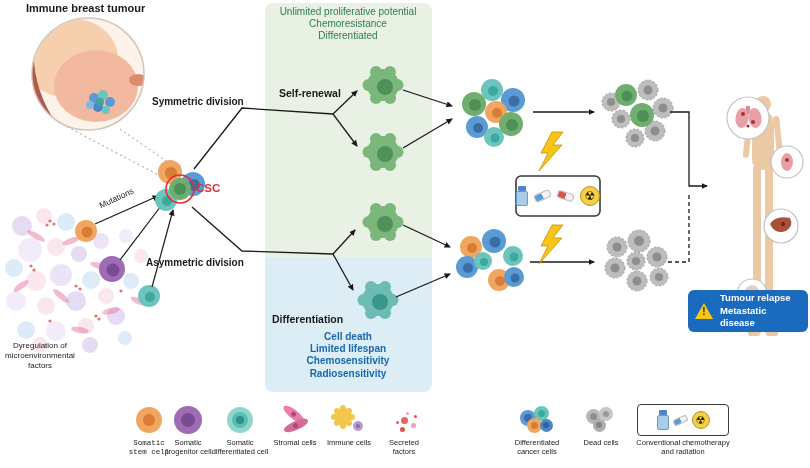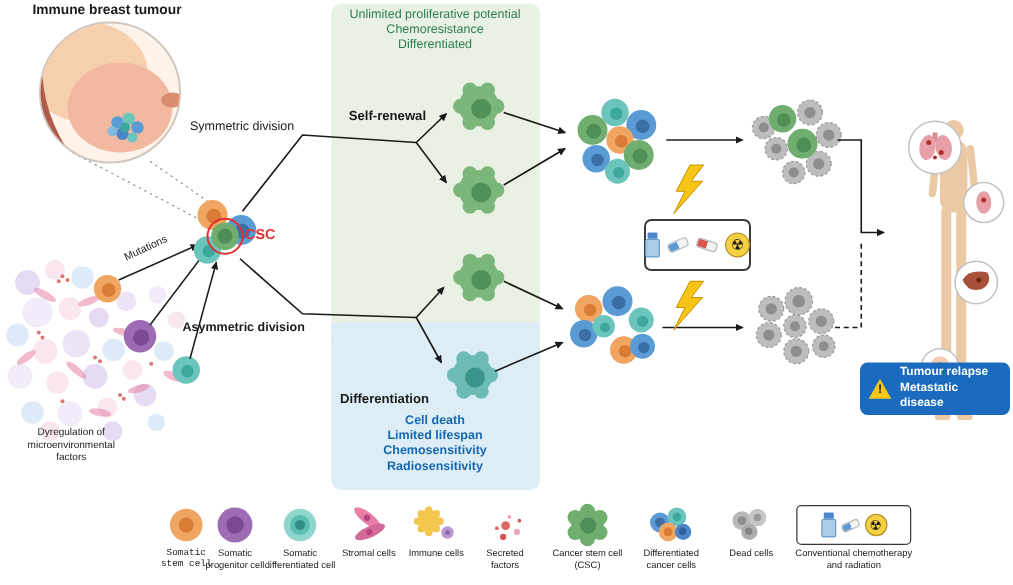--- a/index.html
+++ b/index.html
@@ -340,39 +340,39 @@
     <circle cx="783" cy="224" r="2" fill="#6e2414"></circle>
     <circle cx="752" cy="294" r="15" fill="#ffffff" stroke="#c2c2c2" stroke-width="1.2"></circle>
     <ellipse cx="752" cy="294" rx="8" ry="9" fill="#f2cdb4"></ellipse>
         <circle cx="752" cy="293" r="3" fill="#c0392b"></circle>
   </g>
 </svg>
 
 <div class="txt" style="left:26px;top:2px;font-size:11px;font-weight:700;">Immune breast tumour</div>
 <div class="txt" style="left:98px;top:193px;font-size:8.5px;transform:rotate(-25deg);">Mutations</div>
 <div class="txt" style="left:196px;top:182px;font-size:11.5px;font-weight:700;color:#e03131;">CSC</div>
-<div class="txt" style="left:152px;top:96px;font-size:10px;font-weight:400;">Symmetric division</div>
+<div class="txt" style="left:152px;top:96px;font-size:10px;font-weight:700;">Symmetric division</div>
 <div class="txt" style="left:146px;top:257px;font-size:10px;font-weight:600;">Asymmetric division</div>
 <div class="txt" style="left:279px;top:59px;font-size:10.5px;font-weight:700;margin-top:28px;">Self-renewal</div>
 <div class="txt" style="left:272px;top:313px;font-size:10.5px;font-weight:700;">Differentiation</div>
 
 <div class="wrapblock res-block" style="left:276px;top:6px;width:144px;">
   <div>Unlimited proliferative potential</div>
   <div>Chemoresistance</div>
   <div>Differentiated</div>
 </div>
 
 <div class="wrapblock sens-block" style="left:276px;top:331px;width:144px;">
   <div>Cell death</div>
   <div>Limited lifespan</div>
   <div>Chemosensitivity</div>
   <div>Radiosensitivity</div>
 </div>
 
-<div class="wrapblock micro-text" style="left:0px;top:341px;width:80px;padding-left:17px;">Dyregulation of microenvironmental factors</div>
+<div class="wrapblock micro-text" style="left:0px;top:341px;width:80px;">Dyregulation of microenvironmental factors</div>
 
 <div class="chemobox" style="left:518px;top:180px;width:80px;height:32px;">
   <div class="bottle">
         <div class="cap"></div>
         <div class="bod"></div>
       </div>
   <div class="capsule"></div>
   <div class="capsule red"></div>
   <div class="rad">
         <span>☢</span>
@@ -444,28 +444,20 @@
   <div class="lg-label">Immune cells</div>
 </div>
 
 <div class="lg-item" style="left:378px;width:52px;">
   <div class="ic">
     <div class="dots"></div>
   </div>
   <div class="lg-label">Secreted factors</div>
 </div>
 
-<div class="lg-item" style="left:439px;width:62px;">
-  <div class="ic">
-    <div class="csc-leg">
-          <div class="nuc" style="left:7px;top:7px;width:13px;height:13px;background:#4d8f57;"></div>
-        </div>
-  </div>
-  <div class="lg-label">Cancer stem cell (CSC)</div>
-</div>
 
 <div class="lg-item" style="left:506px;width:62px;">
   <div class="ic" style="width:38px;">
     <div style="position:relative;width:38px;height:32px;">
       <div class="cellc" style="position:absolute;left:2px;top:6px;width:16px;height:16px;background:#5b9bd5;">
             <div class="nuc" style="left:4px;top:4px;width:8px;height:8px;background:#3b6ea5;"></div>
           </div>
       <div class="cellc" style="position:absolute;left:16px;top:2px;width:15px;height:15px;background:#6cc5bd;">
             <div class="nuc" style="left:4px;top:4px;width:7px;height:7px;background:#3da89e;"></div>
           </div>

